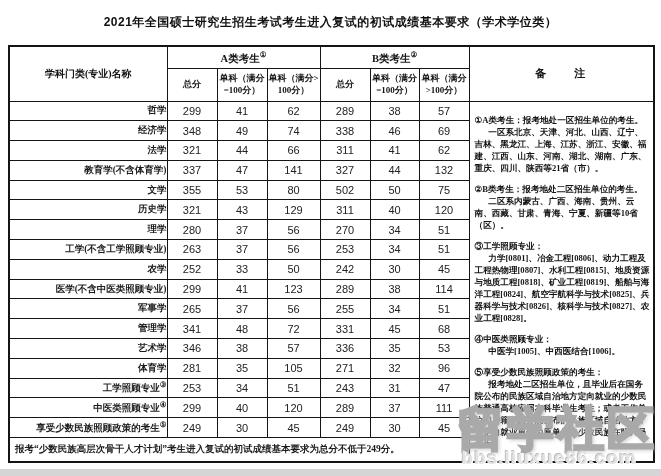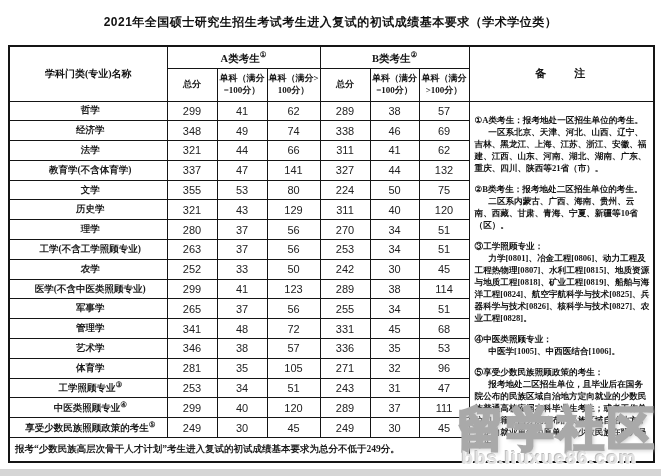--- a/index.html
+++ b/index.html
@@ -24,21 +24,21 @@
   .score-table thead th{font-weight:bold;color:#141414;}
   tr.group-row{height:22px;}
   tr.sub-row{height:33px;}
   .subject-head{font-size:10px;font-weight:bold;text-align:center;font-family:"Liberation Serif",serif;}
   .group-head{font-size:10.5px;text-align:center;font-family:"Liberation Serif",serif;margin-left:37px;}
   .remark-head{font-size:11px;text-align:center;font-family:"Liberation Serif",serif;letter-spacing:2px;}
   .sub-head{font-size:9px;line-height:1.25;text-align:center;word-break:break-all;padding:0 2px;font-family:"Liberation Serif",serif;}
   sup{font-size:7.5px;}
   tbody tr.data-row{height:19px;}
   td.name-cell{
-    font-size:9.5px;text-align:center;padding-left:4px;font-weight:600;
+    font-size:9.5px;text-align:right;padding-left:4px;font-weight:600;
     font-family:"Liberation Serif", serif;white-space:nowrap;
   }
   td.score-cell{text-align:center;font-size:11px;color:#222;}
   td.footnote-cell{
     height:22px;font-size:9.5px;padding-left:5px;font-weight:600;
     font-family:"Liberation Serif", serif;white-space:nowrap;
   }
   td.remarks-cell{
     vertical-align:top;padding:6px 3px 2px 5px;
     font-size:8.6px;line-height:1.4;font-weight:600;color:#141414;
@@ -152,21 +152,21 @@
         <td class="score-cell">141</td>
         <td class="score-cell">327</td>
         <td class="score-cell">44</td>
         <td class="score-cell">132</td>
       </tr>
       <tr class="data-row">
         <td class="name-cell">文学</td>
         <td class="score-cell">355</td>
         <td class="score-cell">53</td>
         <td class="score-cell">80</td>
-        <td class="score-cell">224</td>
+        <td class="score-cell">502</td>
         <td class="score-cell">50</td>
         <td class="score-cell">75</td>
       </tr>
       <tr class="data-row">
         <td class="name-cell">历史学</td>
         <td class="score-cell">321</td>
         <td class="score-cell">43</td>
         <td class="score-cell">129</td>
         <td class="score-cell">311</td>
         <td class="score-cell">40</td>

